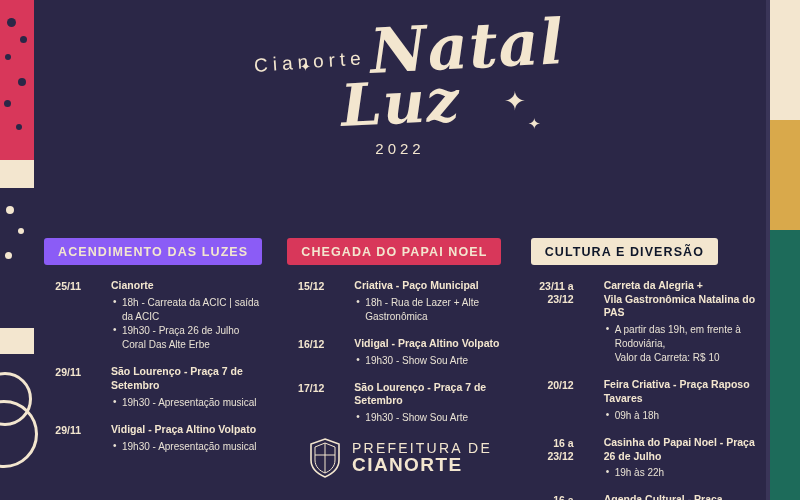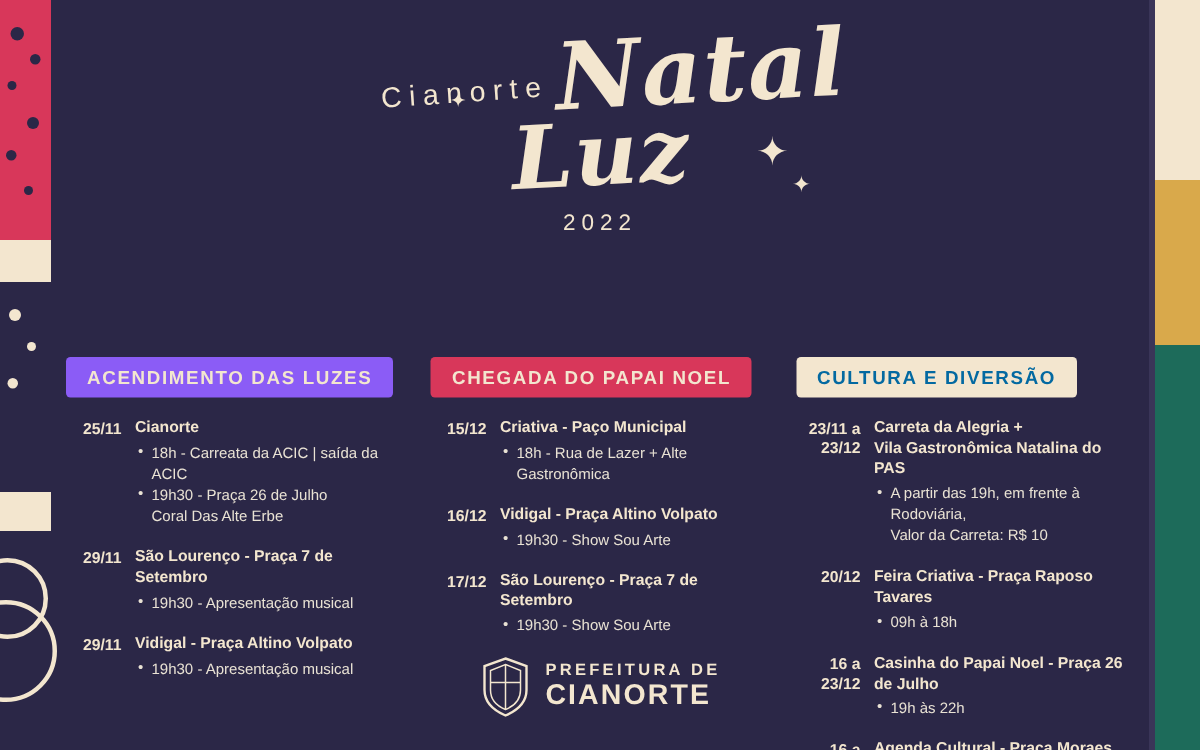--- a/index.html
+++ b/index.html
@@ -88,24 +88,24 @@
   .col-head {
     display: inline-block;
     border-radius: 3px;
     font-size: 12.5px; font-weight: bold; letter-spacing: 1.1px;
     color: #2b2747;
     padding: 7px 14px 6px 14px;
     white-space: nowrap;
   }
   .head-green { background: #8b5cf6; color: #f3e6cf; }
   .head-red   { background: #d8375a; color: #f3e6cf; }
-  .head-cream { background: #f3e6cf; color: #0369a1; }
+  .head-cream { background: #f3e6cf; color: #0f172a; }
 
   .col-body { margin-top: 14px; }
-  .entry { display: flex; margin-bottom: 13px; }
+  .entry { display: flex; margin-bottom: 13px; gap: 21px; }
   .entry .date {
     color: #f3e6cf; font-size: 10.5px; font-weight: bold;
     text-align: right; padding-right: 9px; padding-top: 1px;
     white-space: pre-line; line-height: 1.25;
   }
   .col1 .date, .col2 .date { width: 46px; flex: 0 0 46px; }
   .col3 .date { width: 52px; flex: 0 0 52px; }
   .entry .content { flex: 1; }
   .entry .title {
     color: #f3e6cf; font-size: 10.5px; font-weight: bold; line-height: 1.3;
@@ -124,21 +124,21 @@
   .footer {
     position: absolute; left: 0; right: 0; bottom: 22px;
     display: flex; align-items: center; justify-content: center; gap: 10px;
   }
   .crest {
     width: 34px; height: 40px; position: relative;
     display: flex; align-items: center; justify-content: center;
   }
   .crest svg { display: block; }
   .footer .txt { color: #f3e6cf; line-height: 1.05; }
-  .footer .t1 { font-size: 11px; letter-spacing: 2.2px; font-weight: bold; }
+  .footer .t1 { font-size: 14px; letter-spacing: 2.2px; }
   .footer .t2 { font-size: 19px; letter-spacing: 1.4px; font-weight: bold; }
 </style>
 </head>
 <body>
 
 <div id="poster">
 
   <div class="edge-left">
     <div class="seg seg-red"></div>
     <div class="seg seg-cream1"></div>

